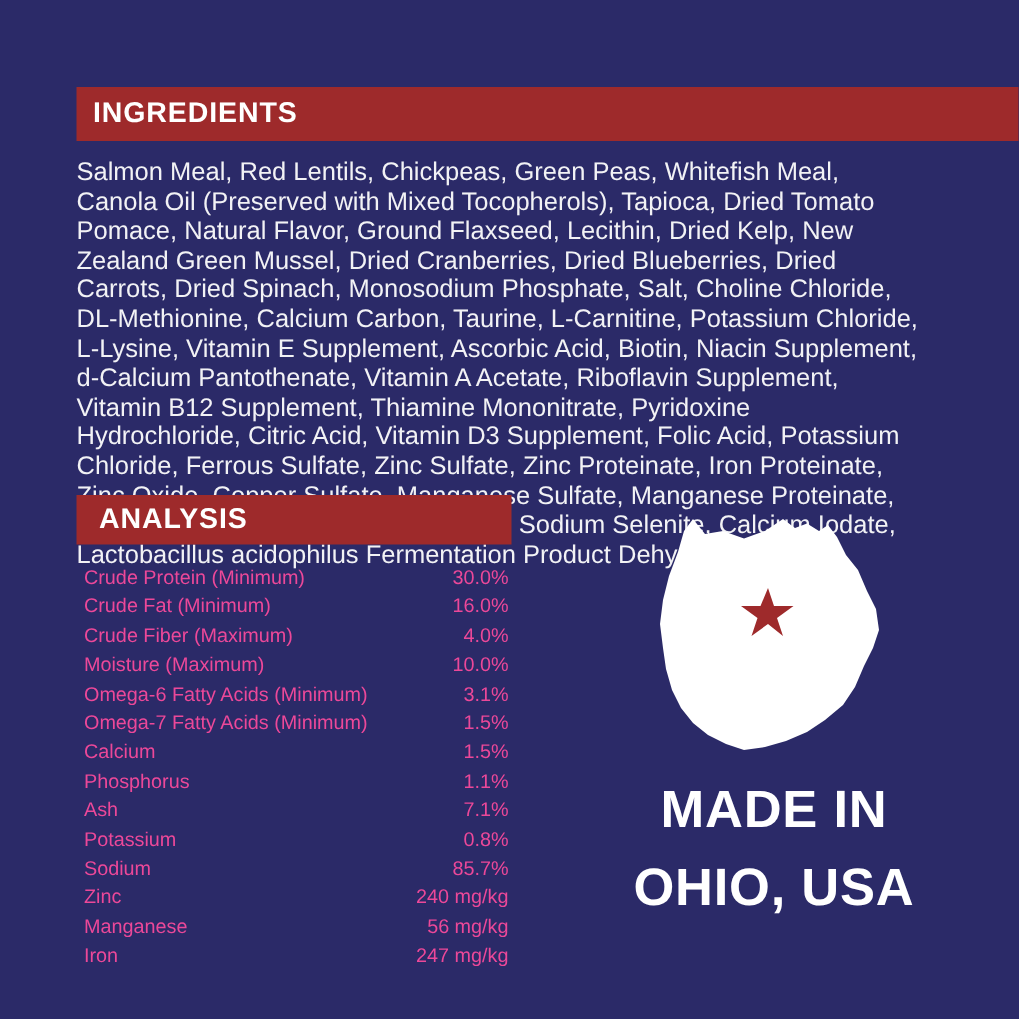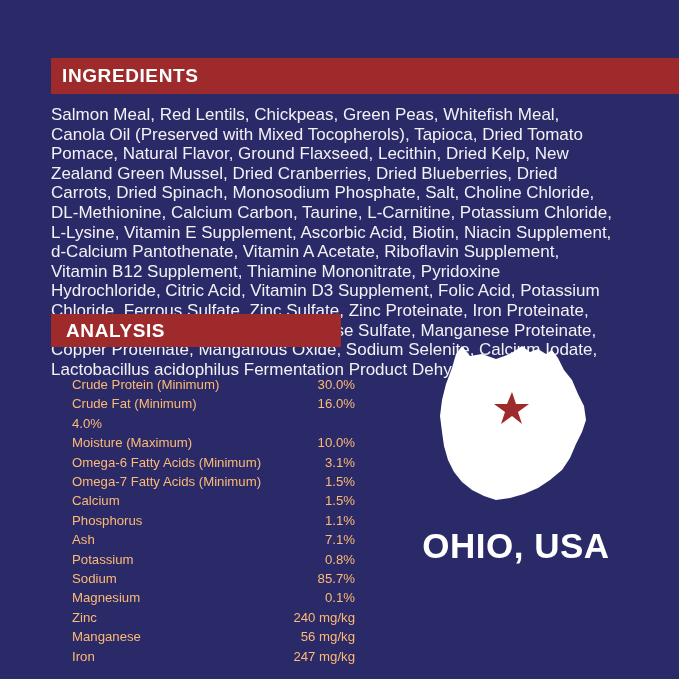--- a/index.html
+++ b/index.html
@@ -55,33 +55,33 @@
     font-size: 17px;
     line-height: 19.6px;
     color: #f2f2f5;
     text-align: left;
   }
 
   
   .analysis-bar {
     position: absolute;
     left: 51px;
-    top: 314px;
+    top: 330px;
     width: 290px;
     height: 33px;
     padding-left: 15px;
   }
   .analysis-table {
     position: absolute;
-    left: 65px;
+    left: 49px;
     top: 375px;
     width: 290px;
     font-size: 13.2px;
     line-height: 19.4px;
-    color: #fdba74;
+    color: #ec4899;
   }
   .row {
     display: flex;
     justify-content: space-between;
     align-items: baseline;
     padding: 0 0 0 7px;
   }
   .row .name {
     text-align: left;
     white-space: nowrap;
@@ -130,20 +130,21 @@
   <div class="analysis-table">
     <div class="row">
       <span class="name">Crude Protein (Minimum)</span>
       <span class="val">30.0%</span>
     </div>
     <div class="row">
       <span class="name">Crude Fat (Minimum)</span>
       <span class="val">16.0%</span>
     </div>
     <div class="row">
+      <span class="name">Crude Fiber (Maximum)</span>
       <span class="val">4.0%</span>
     </div>
     <div class="row">
       <span class="name">Moisture (Maximum)</span>
       <span class="val">10.0%</span>
     </div>
     <div class="row">
       <span class="name">Omega-6 Fatty Acids (Minimum)</span>
       <span class="val">3.1%</span>
     </div>
@@ -163,24 +164,20 @@
       <span class="name">Ash</span>
       <span class="val">7.1%</span>
     </div>
     <div class="row">
       <span class="name">Potassium</span>
       <span class="val">0.8%</span>
     </div>
     <div class="row">
       <span class="name">Sodium</span>
       <span class="val">85.7%</span>
-    </div>
-    <div class="row">
-      <span class="name">Magnesium</span>
-      <span class="val">0.1%</span>
     </div>
     <div class="row">
       <span class="name">Zinc</span>
       <span class="val">240 mg/kg</span>
     </div>
     <div class="row">
       <span class="name">Manganese</span>
       <span class="val">56 mg/kg</span>
     </div>
     <div class="row">
@@ -191,16 +188,17 @@
 
   <div class="ohio-wrap">
     <svg class="ohio-svg" width="180" height="172" viewBox="0 0 180 172">
       <path d="M36 6 L44 16 L56 14 L70 19 L84 14 L96 6 L104 12 L112 9 L120 14 L126 10
                L132 18 L138 30 L146 40 L152 54 L158 66 L160 80 L156 92 L150 104
                L144 118 L136 130 L124 140 L112 148 L98 154 L84 158 L70 160 L58 156
                L46 150 L36 142 L28 132 L22 120 L18 106 L16 92 L14 76 L16 60 L20 44
                L26 28 L30 14 Z" fill="#ffffff"></path>
       <polygon points="86,52 90,64 103,64 92,72 96,84 86,76 75,84 79,72 68,64 81,64" fill="#9e2a2b"></polygon>
     </svg>
+    <div class="made-in">MADE IN</div>
     <div class="made-in" style="margin-top:16px">OHIO, USA</div>
   </div>
 
 </div>
 
 </body></html>

